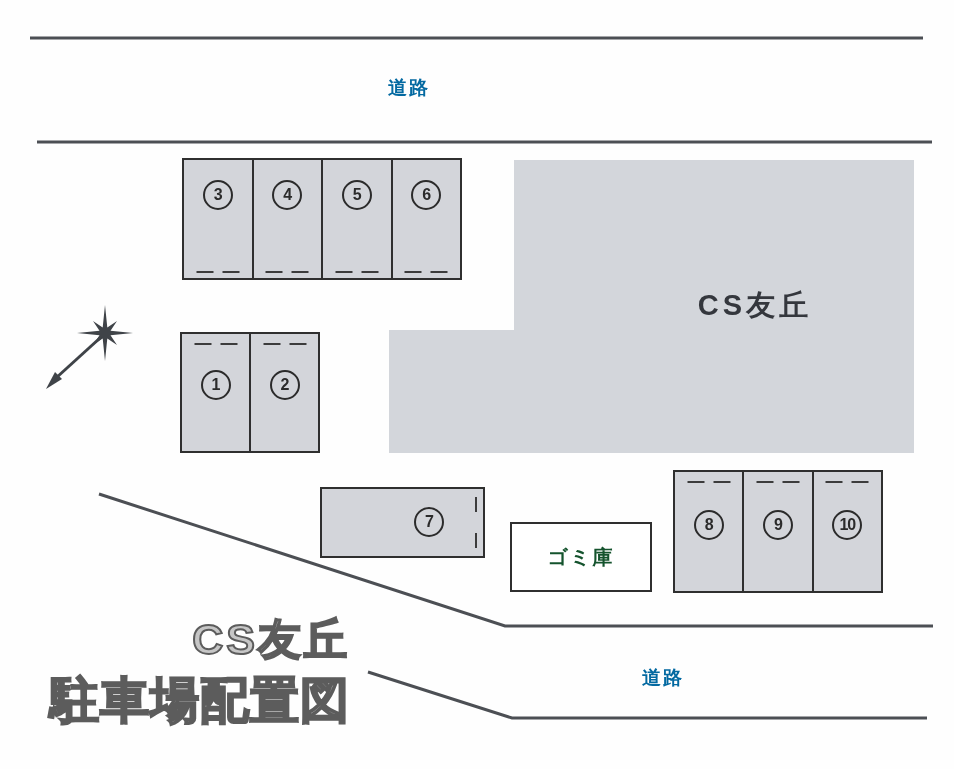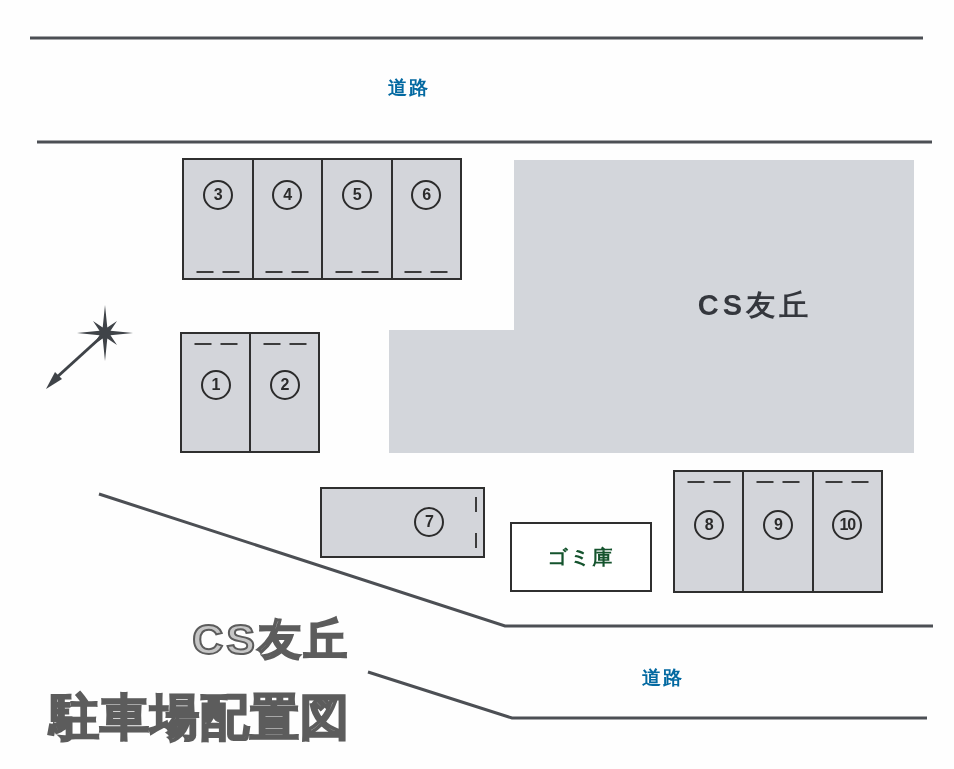--- a/index.html
+++ b/index.html
@@ -126,21 +126,21 @@
     line-height: 1;
   }
   .title-line {
     font-weight: bold;
     color: #c6c6c6;
     -webkit-text-stroke: 2px #5c5c5c;
     text-shadow: 0 0 1px #6a6a6a;
     white-space: nowrap;
   }
   .title-line.l1 { font-size: 43px; letter-spacing: 3px; }
-  .title-line.l2 { font-size: 49px; letter-spacing: 1px; margin-top: 32px; }
+  .title-line.l2 { font-size: 49px; letter-spacing: 1px; margin-top: 15px; }
 </style>
 </head>
 <body>
 
 <div class="canvas">
 
   <svg class="layer" viewBox="0 0 954 769">
 
     <polygon points="514,160 914,160 914,453 389,453 389,330 514,330" fill="#d3d6db"></polygon>
 

